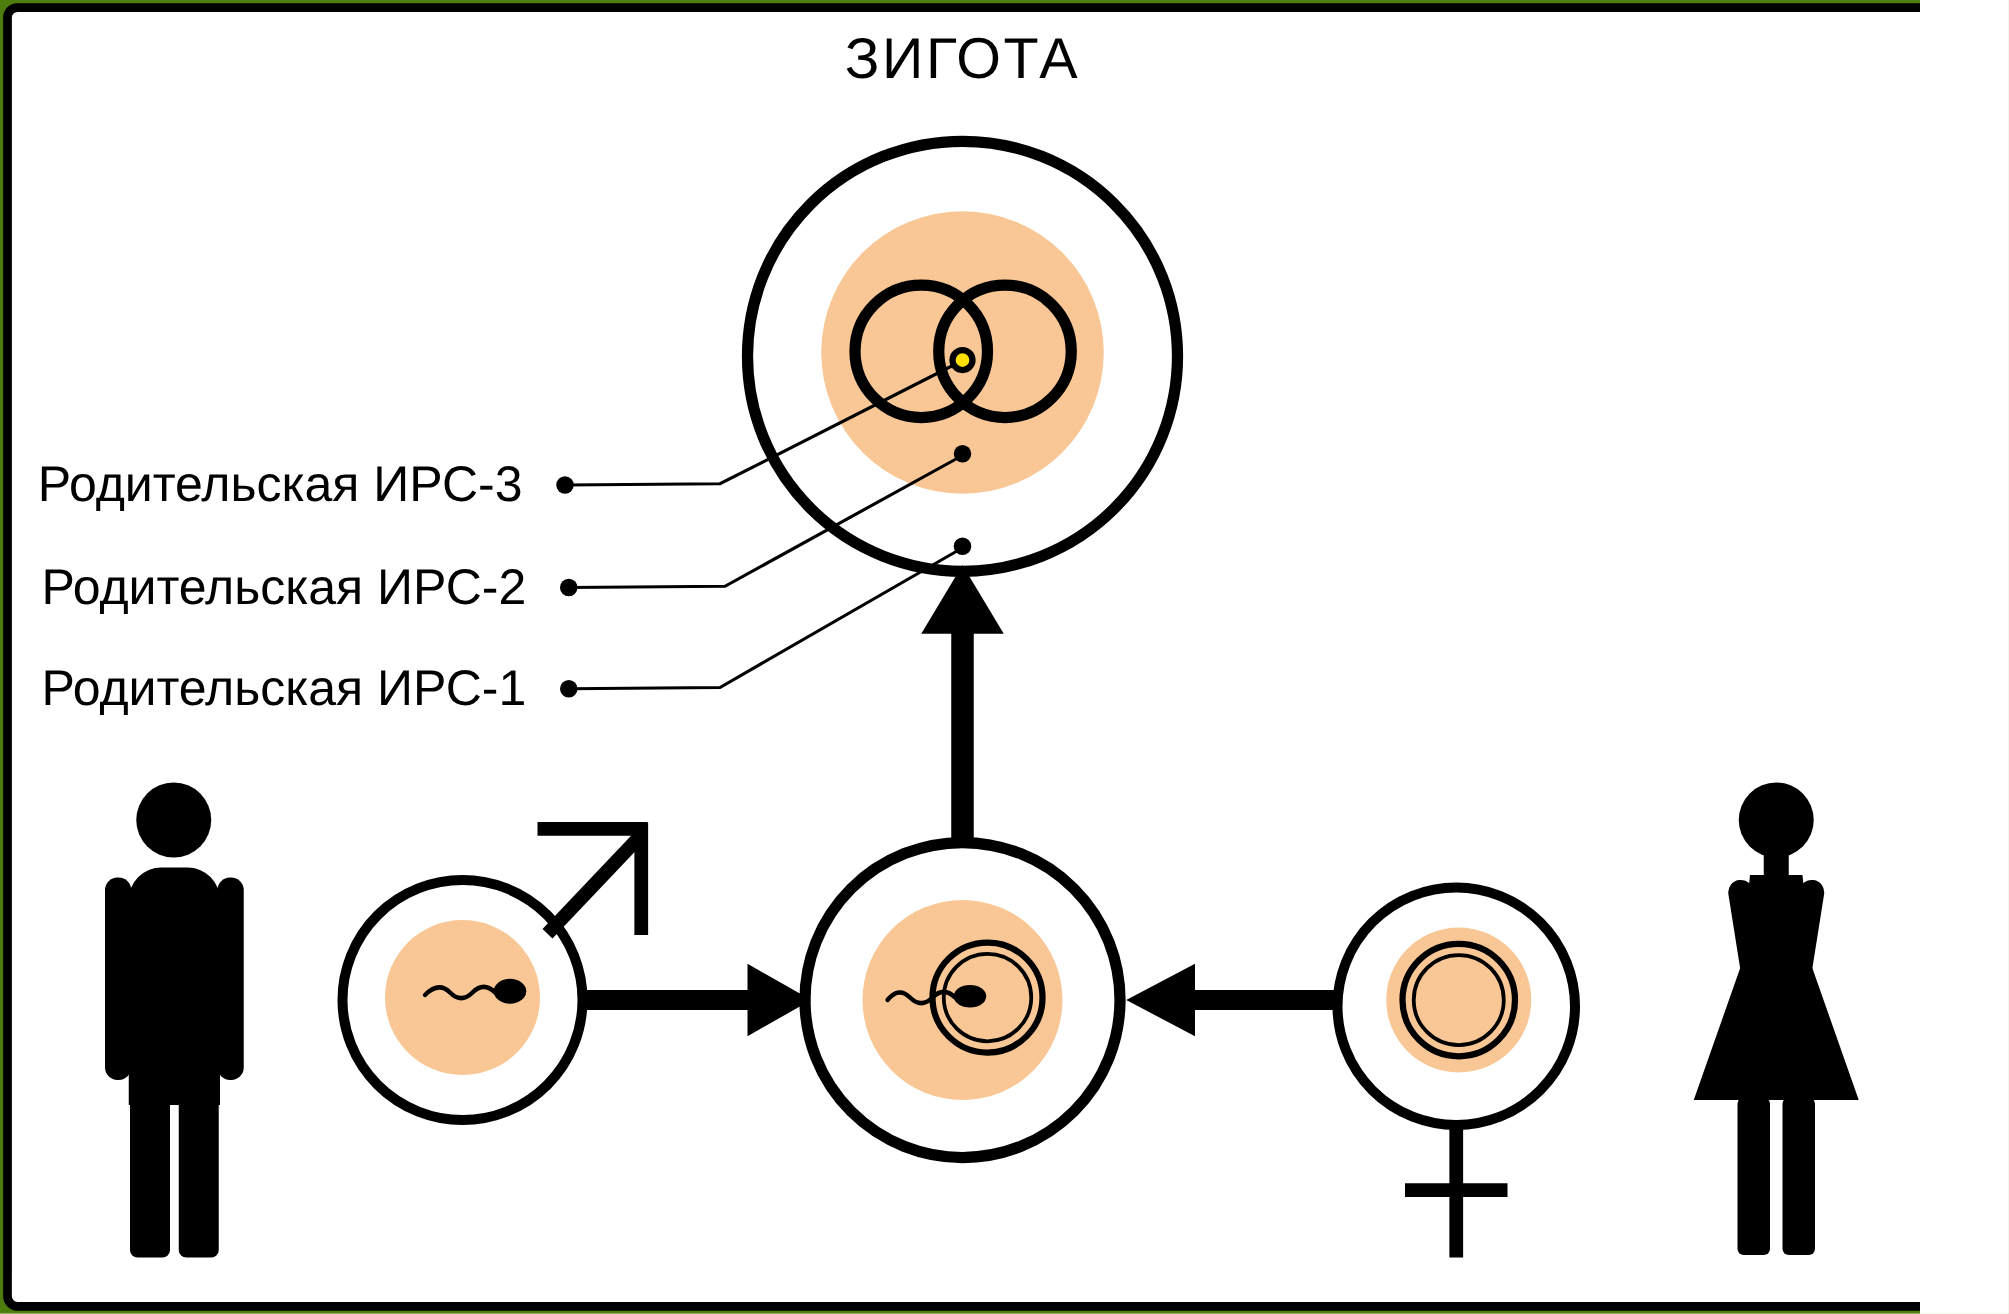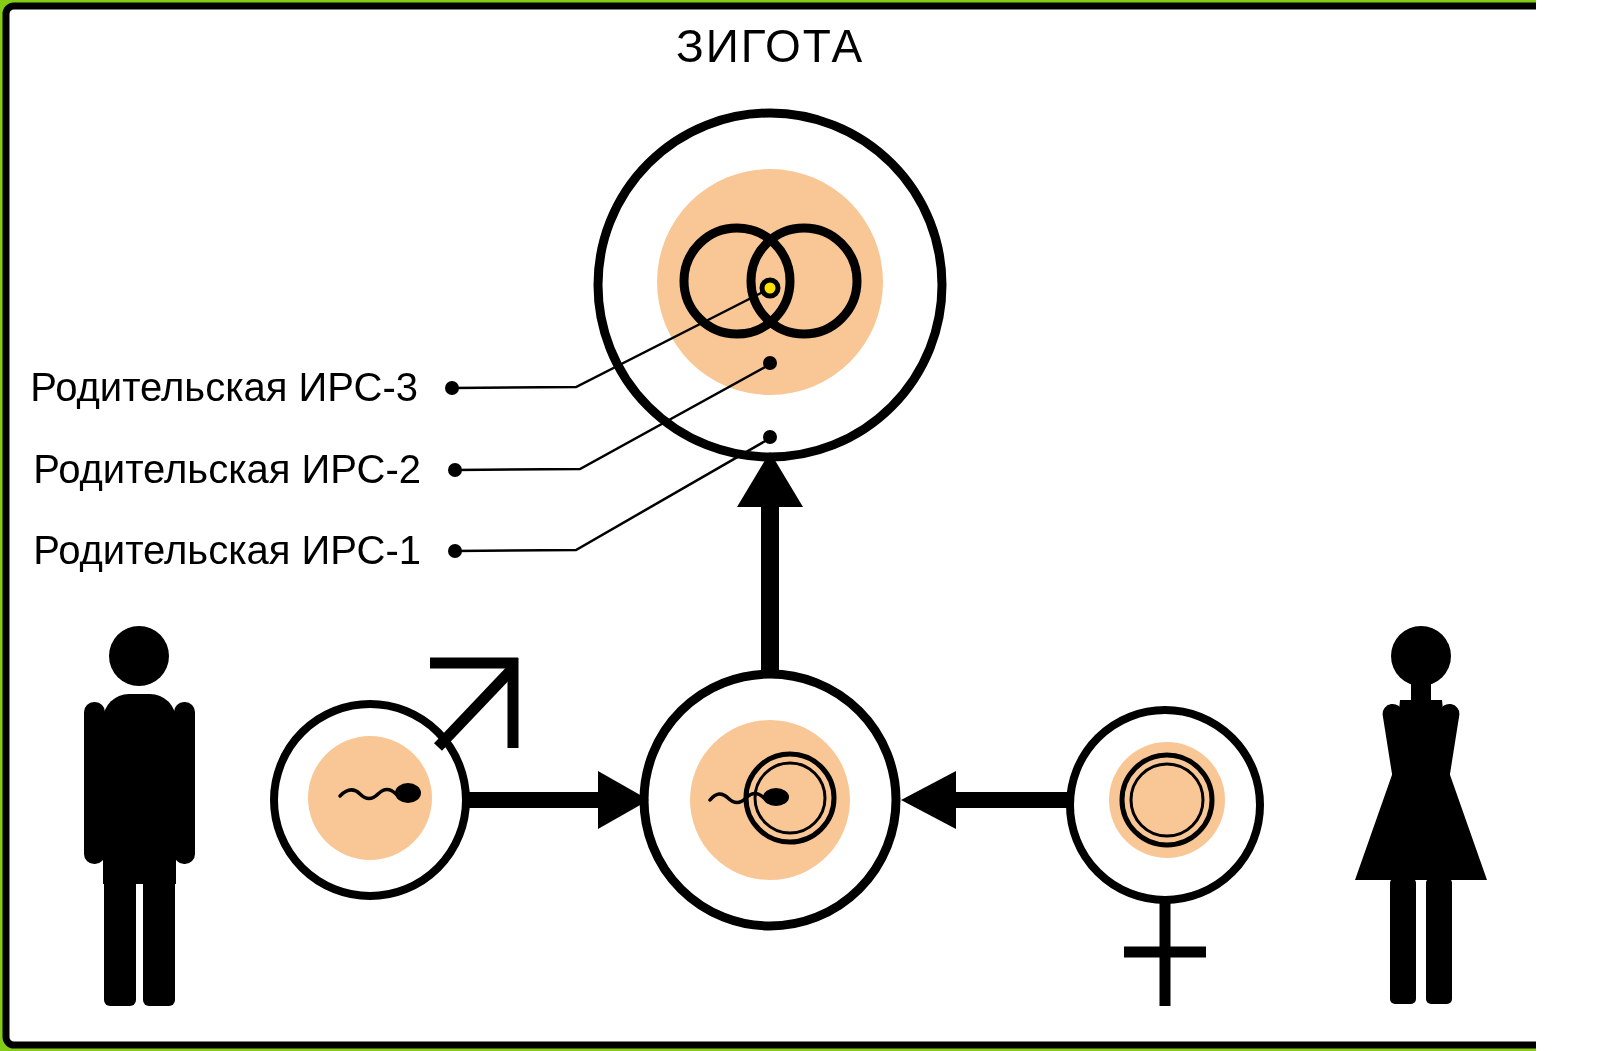--- a/index.html
+++ b/index.html
@@ -4,21 +4,21 @@
 <style>
   html, body {
     margin: 0;
     padding: 0;
     background: #ffffff;
   }
   .diagram-wrap {
     width: 1536px;
     height: 1051px;
     position: relative;
-    background: #84cc16;
+    background: #4d7c0f;
     overflow: hidden;
   }
   svg { display: block; }
   .title-text {
     font-family: "Liberation Sans", sans-serif;
     font-size: 46px;
     letter-spacing: 2px;
     fill: #000;
   }
   .label-text {

